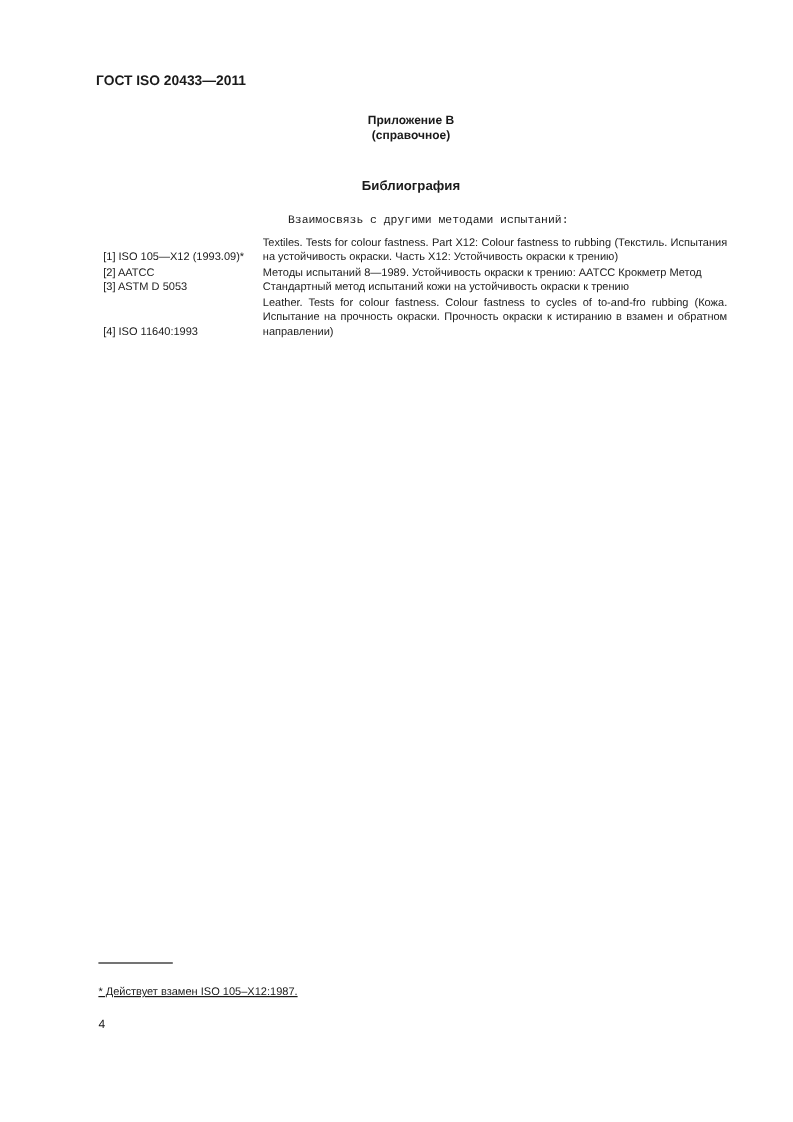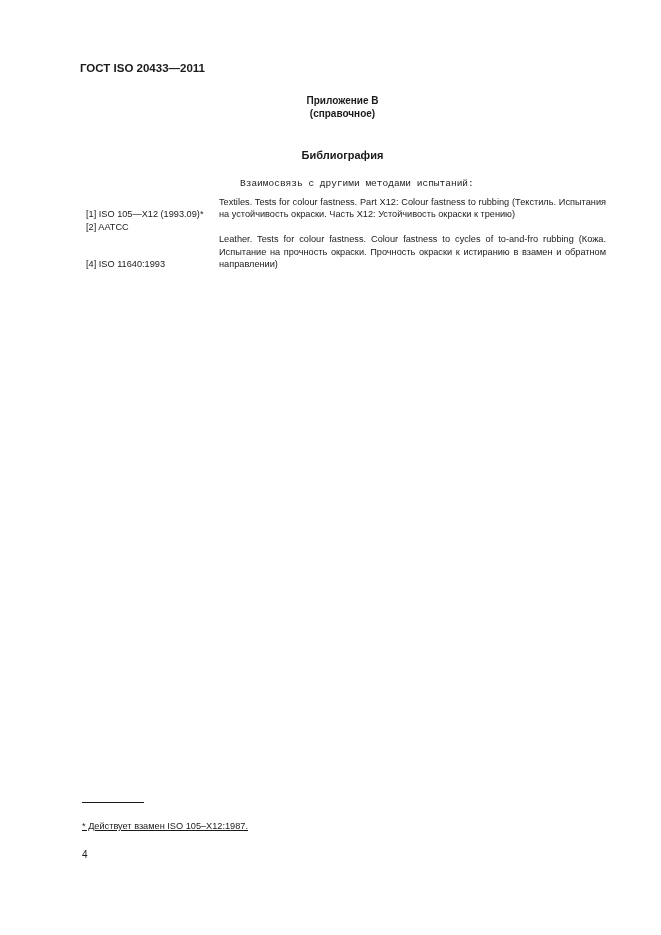--- a/index.html
+++ b/index.html
@@ -30,20 +30,25 @@
 <div class="biblio">Библиография</div>
 <div class="intro">Взаимосвязь с другими методами испытаний:</div>
 
 <div class="refs">
   <div class="ref">
     <span class="code">[1] ISO 105—X12 (1993.09)*</span>
     <span class="desc">Textiles. Tests for colour fastness. Part X12: Colour fastness to rubbing (Текстиль. Испытания на устойчивость окраски. Часть X12: Устойчивость окраски к трению)</span>
   </div>
   <div class="ref">
     <span class="code">[2] AATCC</span>
+    <span class="desc">Методы испытаний 8—1989. Устойчивость окраски к трению: AATCC Крокметр Метод</span>
+  </div>
+  <div class="ref">
+    <span class="code">[3] ASTM D 5053</span>
+    <span class="desc">Стандартный метод испытаний кожи на устойчивость  окраски к трению</span>
   </div>
   <div class="ref">
     <span class="code">[4] ISO 11640:1993</span>
     <span class="desc">Leather. Tests for colour fastness. Colour fastness to cycles of to-and-fro rubbing (Кожа. Испытание на прочность окраски. Прочность окраски к истиранию в взамен и обратном направлении)</span>
   </div>
 </div>
 
 <div class="fn-line"></div>
 <div class="fn">*  Действует взамен ISO 105–X12:1987.</div>
 <div class="page">4</div>

